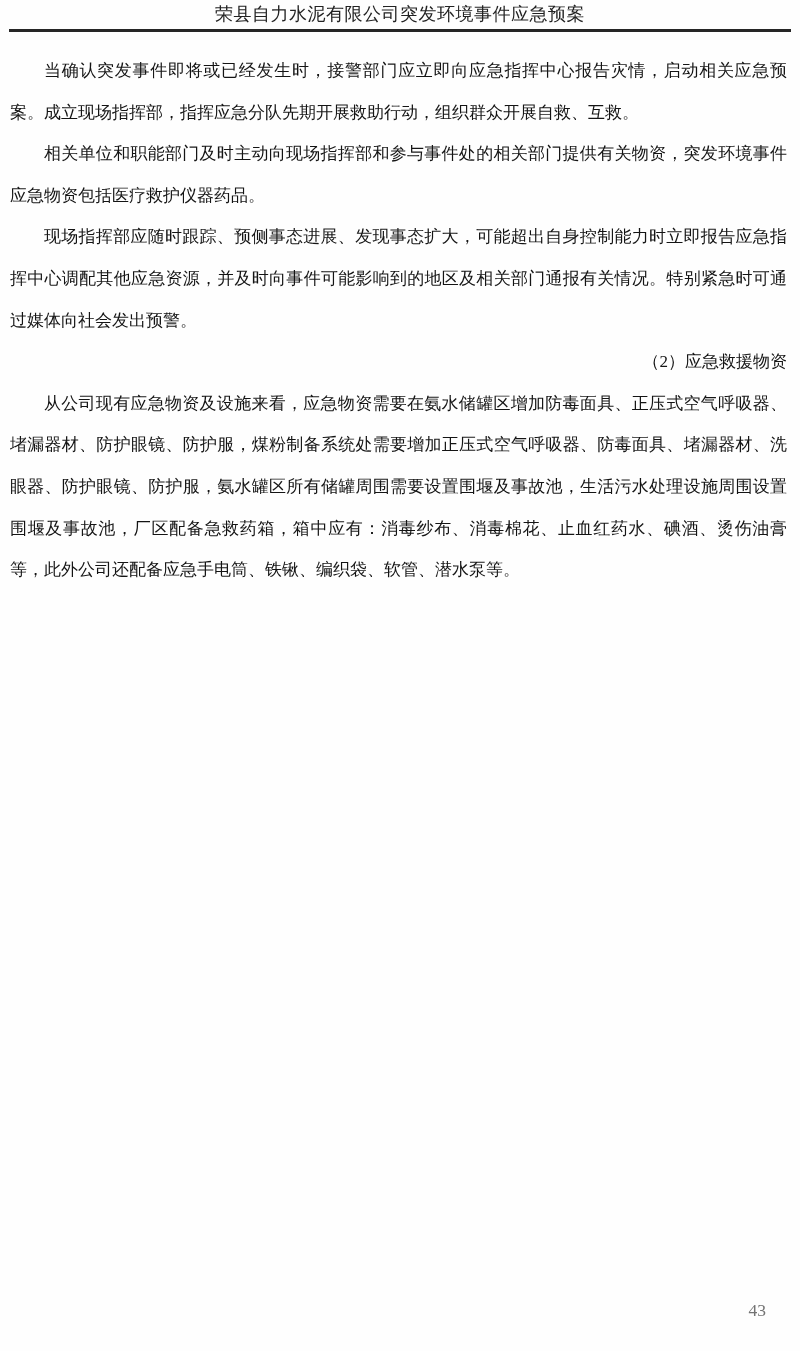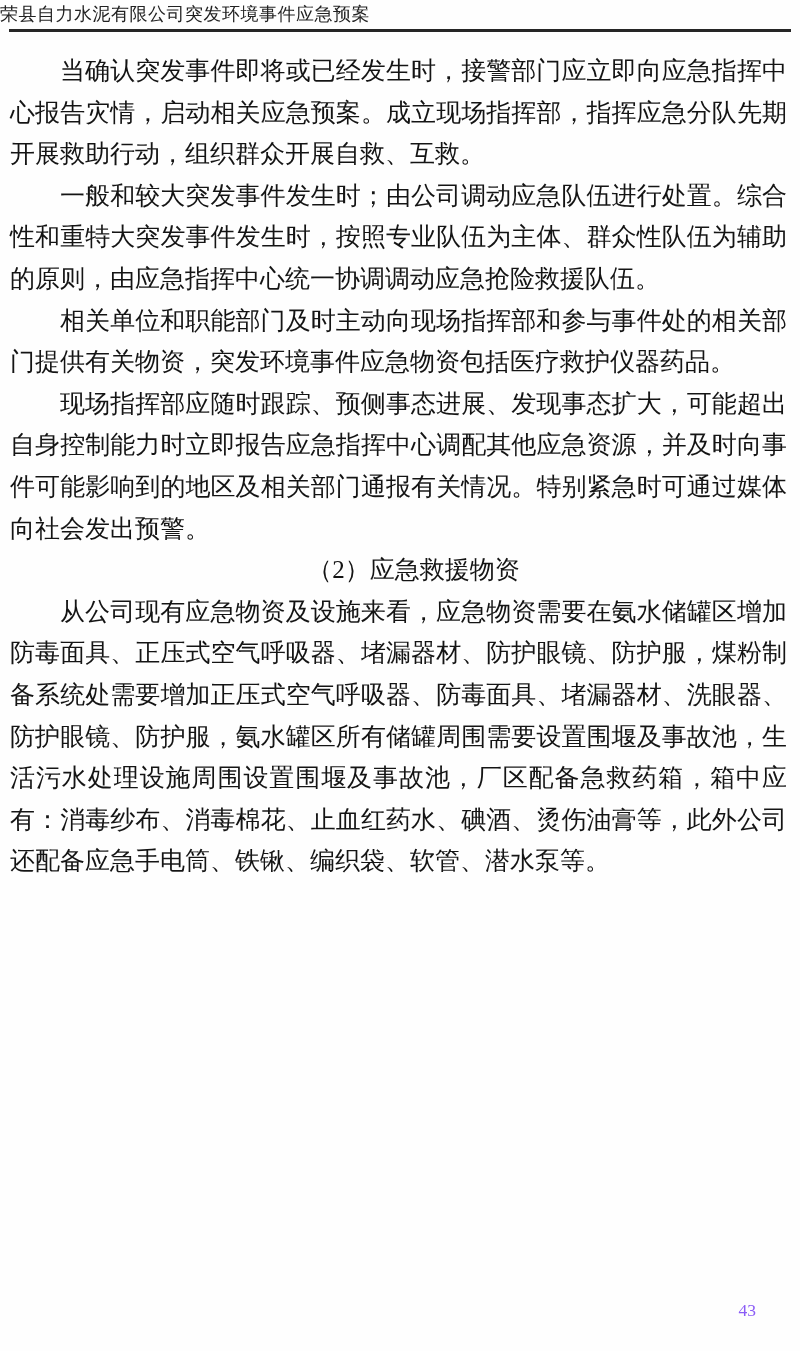--- a/index.html
+++ b/index.html
@@ -12,70 +12,69 @@
     width: 800px;
     height: 1351px;
     background: #fefefe;
     color: #181818;
     font-family: "Liberation Serif", "DejaVu Serif", serif;
     overflow: hidden;
     box-sizing: border-box;
   }
   .header {
     padding-top: 4px;
-    text-align: left;
+    text-align: center;
     font-size: 18px;
     letter-spacing: 0.5px;
     color: #222222;
     line-height: 21px;
   }
   .header-rule {
     height: 3px;
     background: #262626;
     margin: 4px 9px 0 9px;
   }
   .content {
     margin: 18px 13px 0 10px;
-    font-size: 25px;
+    font-size: 17px;
     line-height: 41.6px;
     text-align: justify;
     text-justify: inter-ideograph;
     color: #141414;
   }
   .content p {
     margin: 0;
     padding: 0;
     text-indent: 2em;
   }
   .content p.section-heading {
     text-indent: 1.2em;
-    text-align: center;
+    text-align: right;
   }
   .page-number {
     position: absolute;
     top: 1300px;
-    right: 44px;
+    right: 34px;
     font-size: 17.5px;
-    color: #8b5cf6;
+    color: #737373;
   }
 </style>
 </head>
 <body>
 
 <div class="page">
 
   <div class="header">
     <span>荣县自力水泥有限公司突发环境事件应急预案</span>
   </div>
 
   <div class="header-rule"></div>
 
   <div class="content">
     <p>当确认突发事件即将或已经发生时，接警部门应立即向应急指挥中心报告灾情，启动相关应急预案。成立现场指挥部，指挥应急分队先期开展救助行动，组织群众开展自救、互救。</p>
-    <p>一般和较大突发事件发生时；由公司调动应急队伍进行处置。综合性和重特大突发事件发生时，按照专业队伍为主体、群众性队伍为辅助的原则，由应急指挥中心统一协调调动应急抢险救援队伍。</p>
     <p>相关单位和职能部门及时主动向现场指挥部和参与事件处的相关部门提供有关物资，突发环境事件应急物资包括医疗救护仪器药品。</p>
     <p>现场指挥部应随时跟踪、预侧事态进展、发现事态扩大，可能超出自身控制能力时立即报告应急指挥中心调配其他应急资源，并及时向事件可能影响到的地区及相关部门通报有关情况。特别紧急时可通过媒体向社会发出预警。</p>
     <p class="section-heading">（2）应急救援物资</p>
     <p>从公司现有应急物资及设施来看，应急物资需要在氨水储罐区增加防毒面具、正压式空气呼吸器、堵漏器材、防护眼镜、防护服，煤粉制备系统处需要增加正压式空气呼吸器、防毒面具、堵漏器材、洗眼器、防护眼镜、防护服，氨水罐区所有储罐周围需要设置围堰及事故池，生活污水处理设施周围设置围堰及事故池，厂区配备急救药箱，箱中应有：消毒纱布、消毒棉花、止血红药水、碘酒、烫伤油膏等，此外公司还配备应急手电筒、铁锹、编织袋、软管、潜水泵等。</p>
   </div>
 
   <div class="page-number">43</div>
 
 </div>
 

